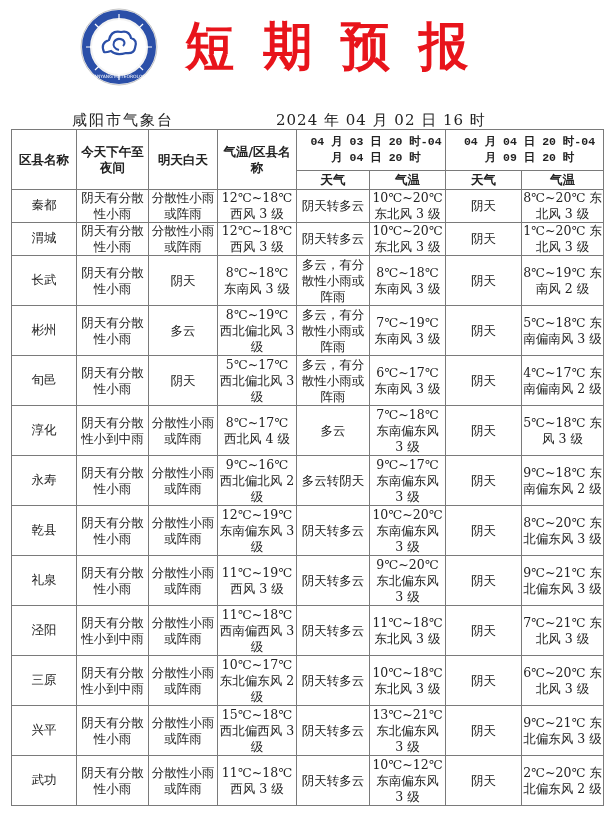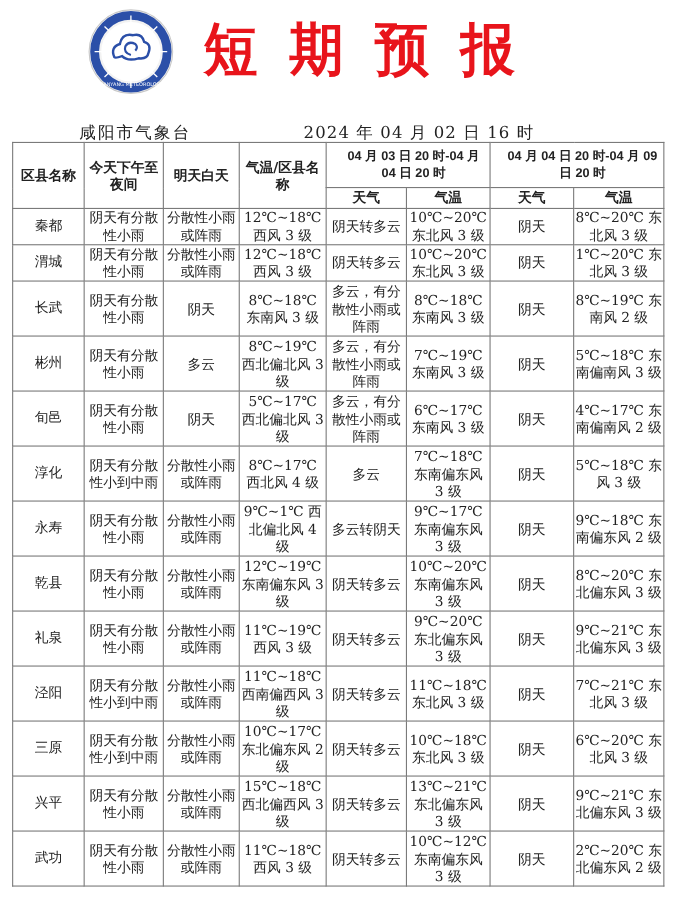--- a/index.html
+++ b/index.html
@@ -10,21 +10,21 @@
            color:#e8141b; font-family:"DejaVu Sans","Liberation Sans",sans-serif;
            font-size:52px; font-weight:bold; letter-spacing:30px; line-height:60px;
            white-space:nowrap; transform:scaleX(0.95); transform-origin:left center; }
   .station { position:absolute; left:72px; top:111px; font-size:15px; letter-spacing:2px; }
   .issued { position:absolute; left:276px; top:111px; font-size:15px; letter-spacing:1px; }
   table.fc { position:absolute; left:11px; top:129px; border-collapse:collapse;
              table-layout:fixed; width:592px; }
   table.fc td, table.fc th { border:1px solid #7a7a7a; text-align:center; vertical-align:middle;
              padding:0 1px; font-size:12.5px; line-height:16px; font-weight:normal; color:#222; }
   table.fc th { font-family:"DejaVu Sans","Liberation Sans",sans-serif; font-weight:bold; font-size:12.5px; }
-  table.fc th.small { font-size:11.5px; font-family:Liberation Sans, sans-serif;padding-left:11px; }
+  table.fc th.small { font-size:11.5px; font-family:Liberation Mono, monospace;padding-left:11px; }
   td.county { font-family:Liberation Mono, monospace; font-weight:bold; }
   td.tw { font-size:12px; }
   .row-h { height:50px; }
   .row-h2 { height:33px; }
 </style>
 </head>
 <body>
 
 <div class="logo">
   <svg width="78" height="78" viewBox="0 0 78 78">
@@ -132,21 +132,21 @@
       <td>8℃~17℃ 西北风 4 级</td>
       <td class="tw">多云</td>
       <td>7℃~18℃ 东南偏东风 3 级</td>
       <td class="tw">阴天</td>
       <td>5℃~18℃ 东风 3 级</td>
     </tr>
     <tr class="row-h">
       <td class="county">永寿</td>
       <td class="tw">阴天有分散性小雨</td>
       <td class="tw">分散性小雨或阵雨</td>
-      <td>9℃~1℃ 西北偏北风 4 级</td>
+      <td>9℃~16℃ 西北偏北风 2 级</td>
       <td class="tw">多云转阴天</td>
       <td>9℃~17℃ 东南偏东风 3 级</td>
       <td class="tw">阴天</td>
       <td>9℃~18℃ 东南偏东风 2 级</td>
     </tr>
     <tr class="row-h">
       <td class="county">乾县</td>
       <td class="tw">阴天有分散性小雨</td>
       <td class="tw">分散性小雨或阵雨</td>
       <td>12℃~19℃ 东南偏东风 3 级</td>

